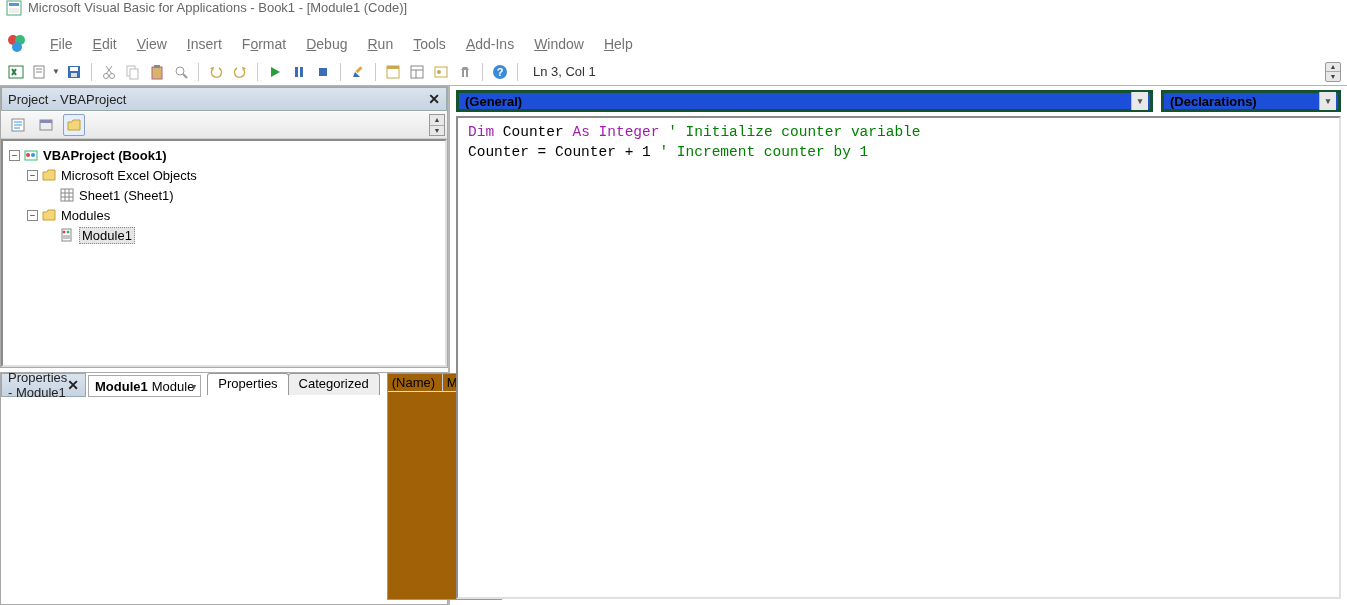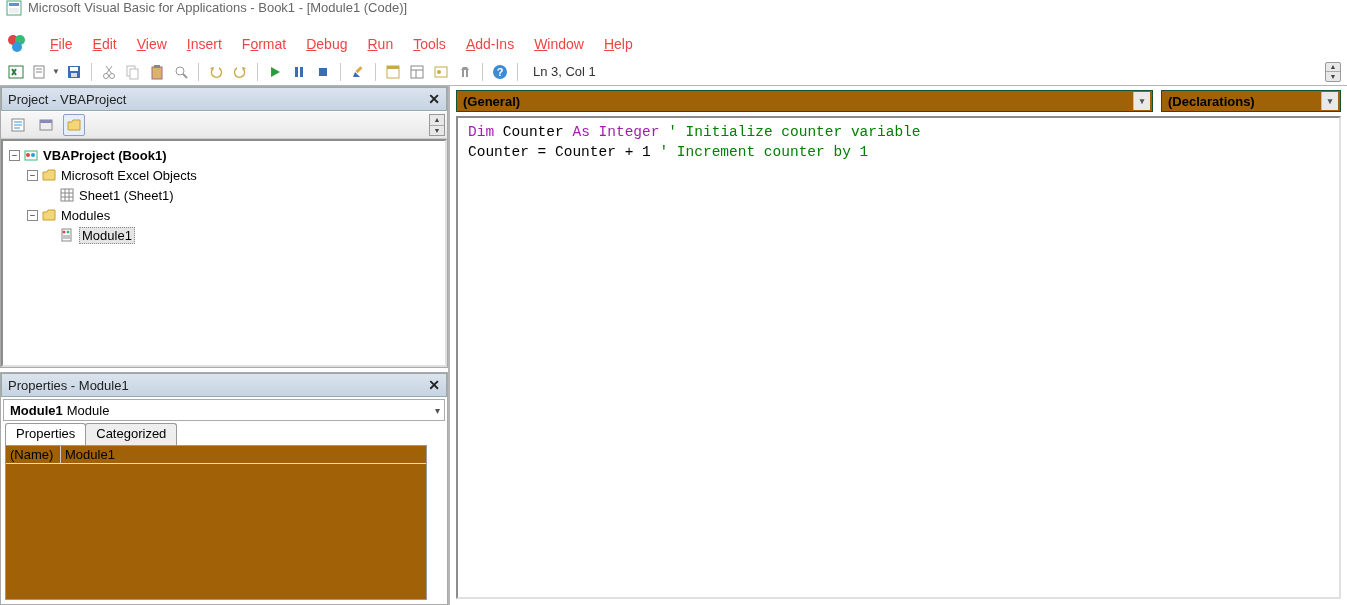--- a/index.html
+++ b/index.html
@@ -4,21 +4,21 @@
 <style>
 * { box-sizing: border-box; margin: 0; padding: 0; }
 body { font-family: "Segoe UI", Tahoma, sans-serif; font-size: 12px; background: #fff; overflow: hidden; width: 1347px; height: 605px; }
 
 
 .titlebar { display: flex; align-items: flex-start; height: 30px; padding: 0 6px; background: #fff; color: #666; }
 .titlebar .app-icon { width: 16px; height: 16px; margin-right: 6px; display: inline-block; }
 .titlebar .title-text { font-size: 13px; }
 
 
-.menubar { display: flex; align-items: center; height: 28px; padding: 0 6px; background: #fff; font-size: 14px; color: #ef4444; }
+.menubar { display: flex; align-items: center; height: 28px; padding: 0 6px; background: #fff; font-size: 14px; color: #737373; }
 .menubar .menu-icon { width: 24px; height: 24px; margin-right: 10px; display: inline-block; }
 .menubar .menu-item { padding: 4px 10px; cursor: default; }
 .mnemonic { text-decoration: underline; }
 
 
 .toolbar { display: flex; align-items: center; height: 28px; padding: 2px 6px; background: #fff; border-bottom: 1px solid #b5b5b5; gap: 4px; }
 .toolbar .tbtn { width: 20px; height: 20px; display: flex; align-items: center; justify-content: center; cursor: default; }
 .toolbar .sep { width: 1px; height: 18px; background: #ccc; margin: 0 3px; }
 .toolbar .dropdown-arrow { font-size: 8px; color: #555; margin-left: -2px; }
 .toolbar .cursor-pos { margin-left: 8px; font-size: 13px; color: #333; }
@@ -46,36 +46,36 @@
 .project-toolbar .spin2 div:first-child{border-bottom:1px solid #aaa;}
 .project-tree { flex: 1; overflow: auto; border: 2px inset #e0e0e0; background: #fff; padding: 4px 2px; font-size: 13px; }
 .tree-row { display: flex; align-items: center; height: 20px; white-space: nowrap; }
 .tree-indent { display: inline-block; }
 .tree-toggle { width: 11px; height: 11px; border: 1px solid #888; display: inline-flex; align-items: center; justify-content: center; font-size: 9px; line-height: 1; margin-right: 3px; background: #fff; color: #333; font-family: monospace;}
 .tree-icon { width: 16px; height: 16px; margin-right: 4px; display: inline-block; }
 .tree-label.bold { font-weight: bold; }
 .tree-label.sel { background: #e5e5e5; border: 1px dotted #888; padding: 0 2px; }
 
 
-.props-panel { flex: 1; display: flex; flex-direction: column; border: 1px solid #aaa; margin-top: 4px; }
+.props-panel { flex: 1; display: flex; border: 1px solid #aaa; margin-top: 4px; }
 .props-object { height: 22px; border: 1px solid #aaa; margin: 2px; display: flex; align-items: center; padding: 0 6px; font-size: 13px; position:relative; }
 .props-object b { margin-right: 4px; }
 .props-object .dd { position: absolute; right: 4px; font-size: 10px; color: #555; }
 .props-tabs { display: flex; height: 22px; padding: 0 4px; font-size: 13px; }
 .props-tab { padding: 2px 10px; border: 1px solid #999; border-bottom: none; background: #fff; border-radius: 3px 3px 0 0; margin-right: -1px; cursor: default; }
 .props-tab.inactive { background: #eee; }
 .props-grid { flex: 1; border: 1px solid #999; margin: 0 20px 4px 4px; background: #a16207; font-size: 13px; }
 .props-gridrow { display: flex; border-bottom: 1px solid #ddd; }
 .props-gridrow .pname { width: 55px; padding: 1px 4px; border-right: 1px solid #ccc; }
 .props-gridrow .pval { flex: 1; padding: 1px 4px; }
 
 
 .right-col { flex: 1; display: flex; flex-direction: column; }
 .code-dropdowns { display: flex; gap: 8px; padding: 4px 6px; }
-.code-dd { height: 22px; border: 1px solid #14532d; background: #a16207; display: flex; align-items: center; padding: 0 6px; font-size: 13px; font-weight: bold; position: relative; }
+.code-dd { height: 22px; border: 3px solid #14532d; background: #1d4ed8; display: flex; align-items: center; padding: 0 6px; font-size: 13px; font-weight: bold; position: relative; }
 .code-dd.left { flex: 1; }
 .code-dd.right { width: 180px; }
 .code-dd .dd-arrow { position: absolute; right: 2px; width: 17px; height: 18px; background: #e9e9e9; border-left: 1px solid #bbb; display: flex; align-items: center; justify-content: center; font-size: 9px; color: #555; }
 
 .code-area { flex: 1; border: 2px inset #e0e0e0; margin: 0 6px 6px 6px; padding: 4px 10px; background: #fff; font-family: Consolas, "Courier New", monospace; font-size: 14.5px; line-height: 20px; white-space: pre; overflow: auto; }
 .kw { color: #a21caf; }
 .cm { color: #008000; }
 
 
 svg { display: block; }

